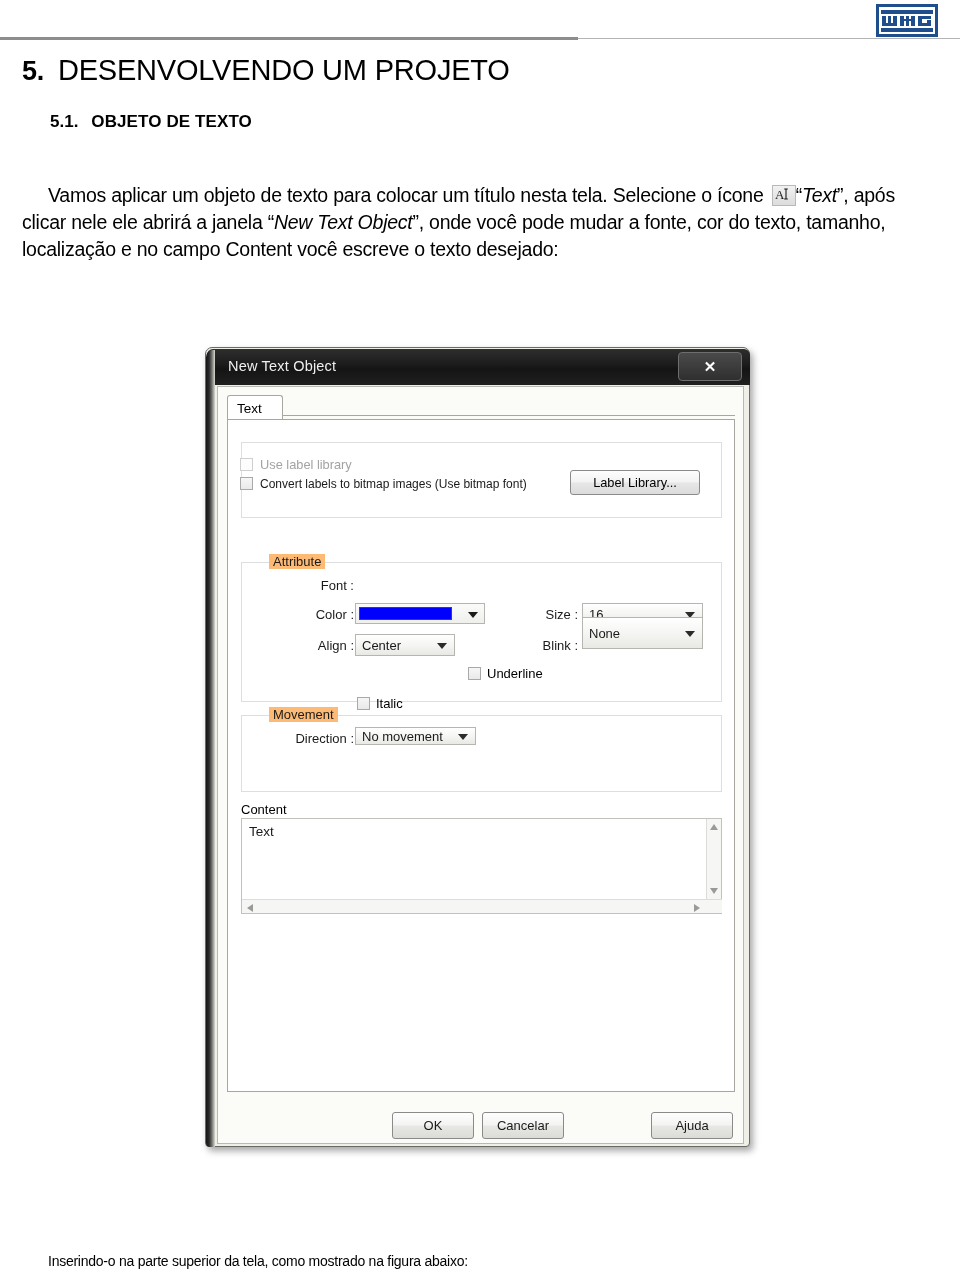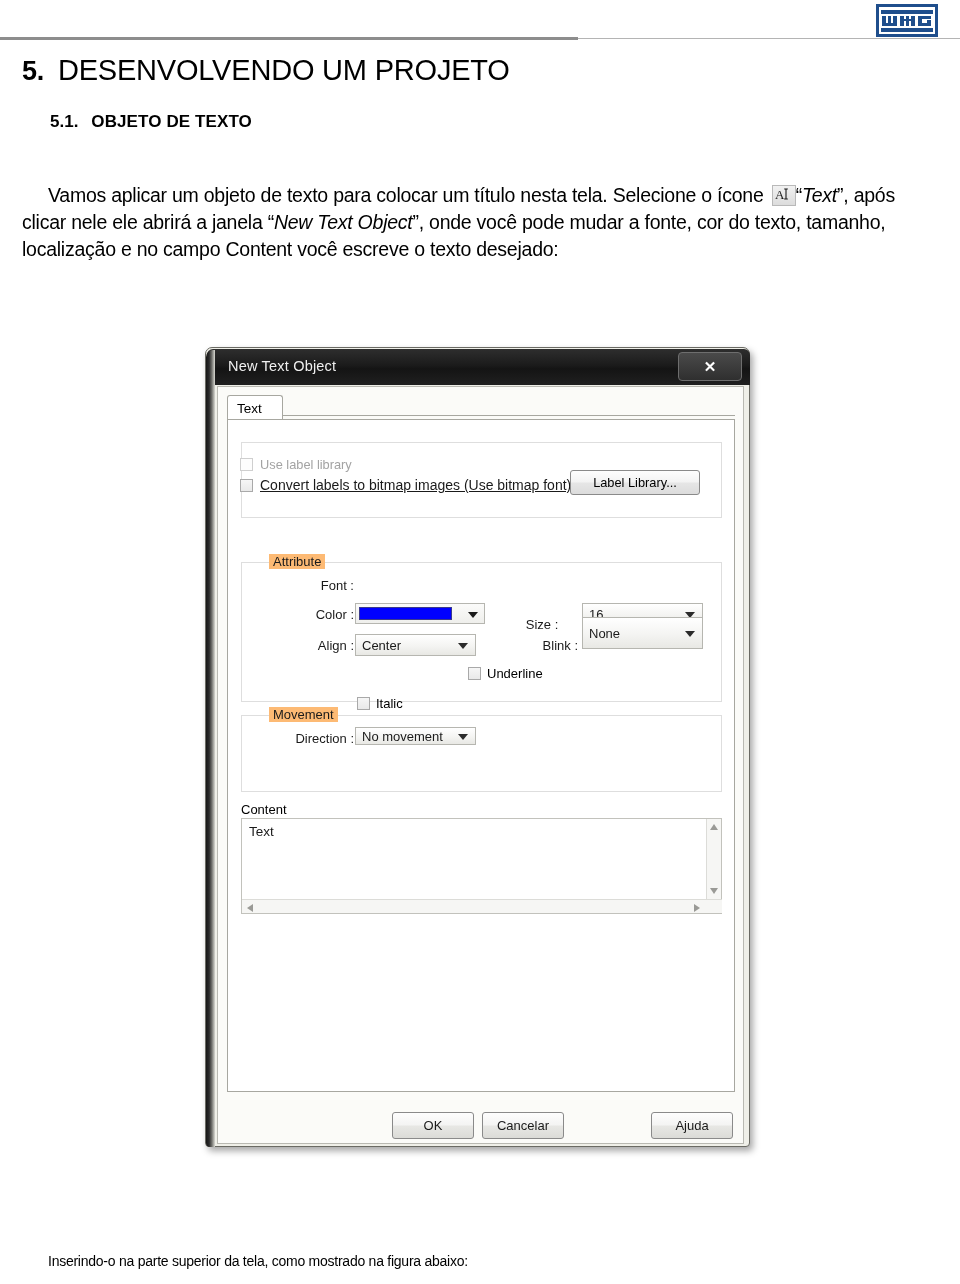--- a/index.html
+++ b/index.html
@@ -240,24 +240,23 @@
     position: absolute;
     left: 12px; top: 37px;
     font-size: 12.8px;
     color: #a3a3a3;
     white-space: nowrap;
   }
   #row-use-label span.lbl { margin-left: 7px; }
   #row-convert {
     position: absolute;
     left: 12px; top: 57px;
-    font-size: 14px;
+    font-size: 12px;
     color: #1a1a1a;
     white-space: nowrap;
-    text-decoration: underline;
   }
   #row-convert span.lbl { margin-left: 7px; }
   #btn-label-library {
     position: absolute;
     left: 342px; top: 50px;
     width: 128px; height: 23px;
     border: 1px solid #8a8a8a;
     border-radius: 3px;
     background: linear-gradient(to bottom, #fdfdfd 0%, #f3f3f3 48%, #e6e6e6 52%, #dcdcdc 100%);
     font-size: 12.8px;
@@ -501,28 +500,28 @@
           <span class="group-legend">Attribute</span>
 
           <span class="field-label" style="left:40px; top:15px; width:72px;">Font :</span>
 
           <span class="field-label" style="left:40px; top:44px; width:72px;">Color :</span>
           <div id="color-box">
             <div id="color-swatch" style="background: rgb(0, 0, 255);"></div>
             <div id="color-arrow"></div>
           </div>
 
-          <span class="field-label" style="left:264px; top:54px; width:72px;text-align:center;">Size :</span>
+          <span class="field-label" style="left:264px; top:44px; width:72px;">Size :</span>
           <div class="combo grey" style="left:340px; top:40px; width:121px; height:22px;">
             <span>16</span>
             <span class="arrow"></span>
           </div>
 
           <span class="field-label" style="left:40px; top:75px; width:72px;">Align :</span>
-          <div class="combo grey" style="left:113px; top:71px; width:121px; height:22px;">
+          <div class="combo grey" style="left:113px; top:71px; width:100px; height:22px;">
             <span>Center</span>
             <span class="arrow"></span>
           </div>
 
           <span class="field-label" style="left:264px; top:75px; width:72px;">Blink :</span>
           <div class="combo grey" style="left:340px; top:54px; width:121px; height:32px;">
             <span>None</span>
             <span class="arrow"></span>
           </div>
 

